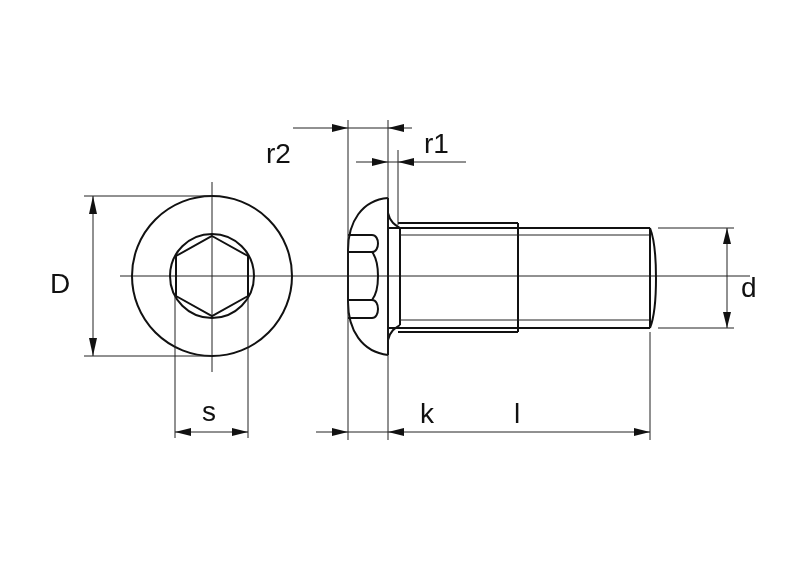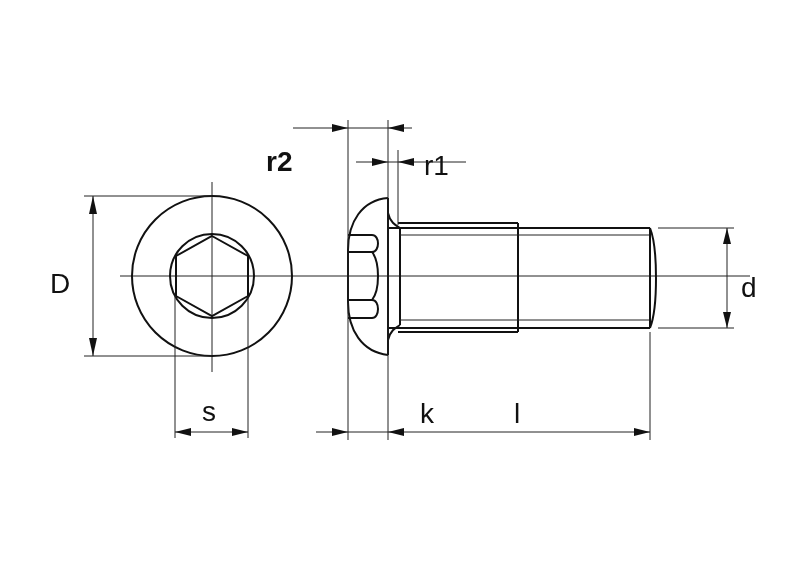--- a/index.html
+++ b/index.html
@@ -86,17 +86,17 @@
     <line class="thin" x1="658" y1="228" x2="734" y2="228"></line>
     <line class="thin" x1="658" y1="328" x2="734" y2="328"></line>
     <line class="thin" x1="727" y1="228" x2="727" y2="328"></line>
     <polygon class="arrow" points="727,228 723,244 731,244"></polygon>
     <polygon class="arrow" points="727,328 723,312 731,312"></polygon>
   </g>
 </svg>
 
 <div class="lbl" style="left:50px; top:270px;">D</div>
 <div class="lbl" style="left:202px; top:398px;">s</div>
-<div class="lbl" style="left:266px; top:148px;font-weight:bold;">r2</div>
-<div class="lbl" style="left:424px; top:130px;margin-top:22px;">r1</div>
+<div class="lbl" style="left:266px; top:140px;">r2</div>
+<div class="lbl" style="left:424px; top:130px;">r1</div>
 <div class="lbl" style="left:420px; top:400px;">k</div>
 <div class="lbl" style="left:514px; top:400px;">l</div>
 <div class="lbl" style="left:741px; top:274px;">d</div>
 
 </body></html>

